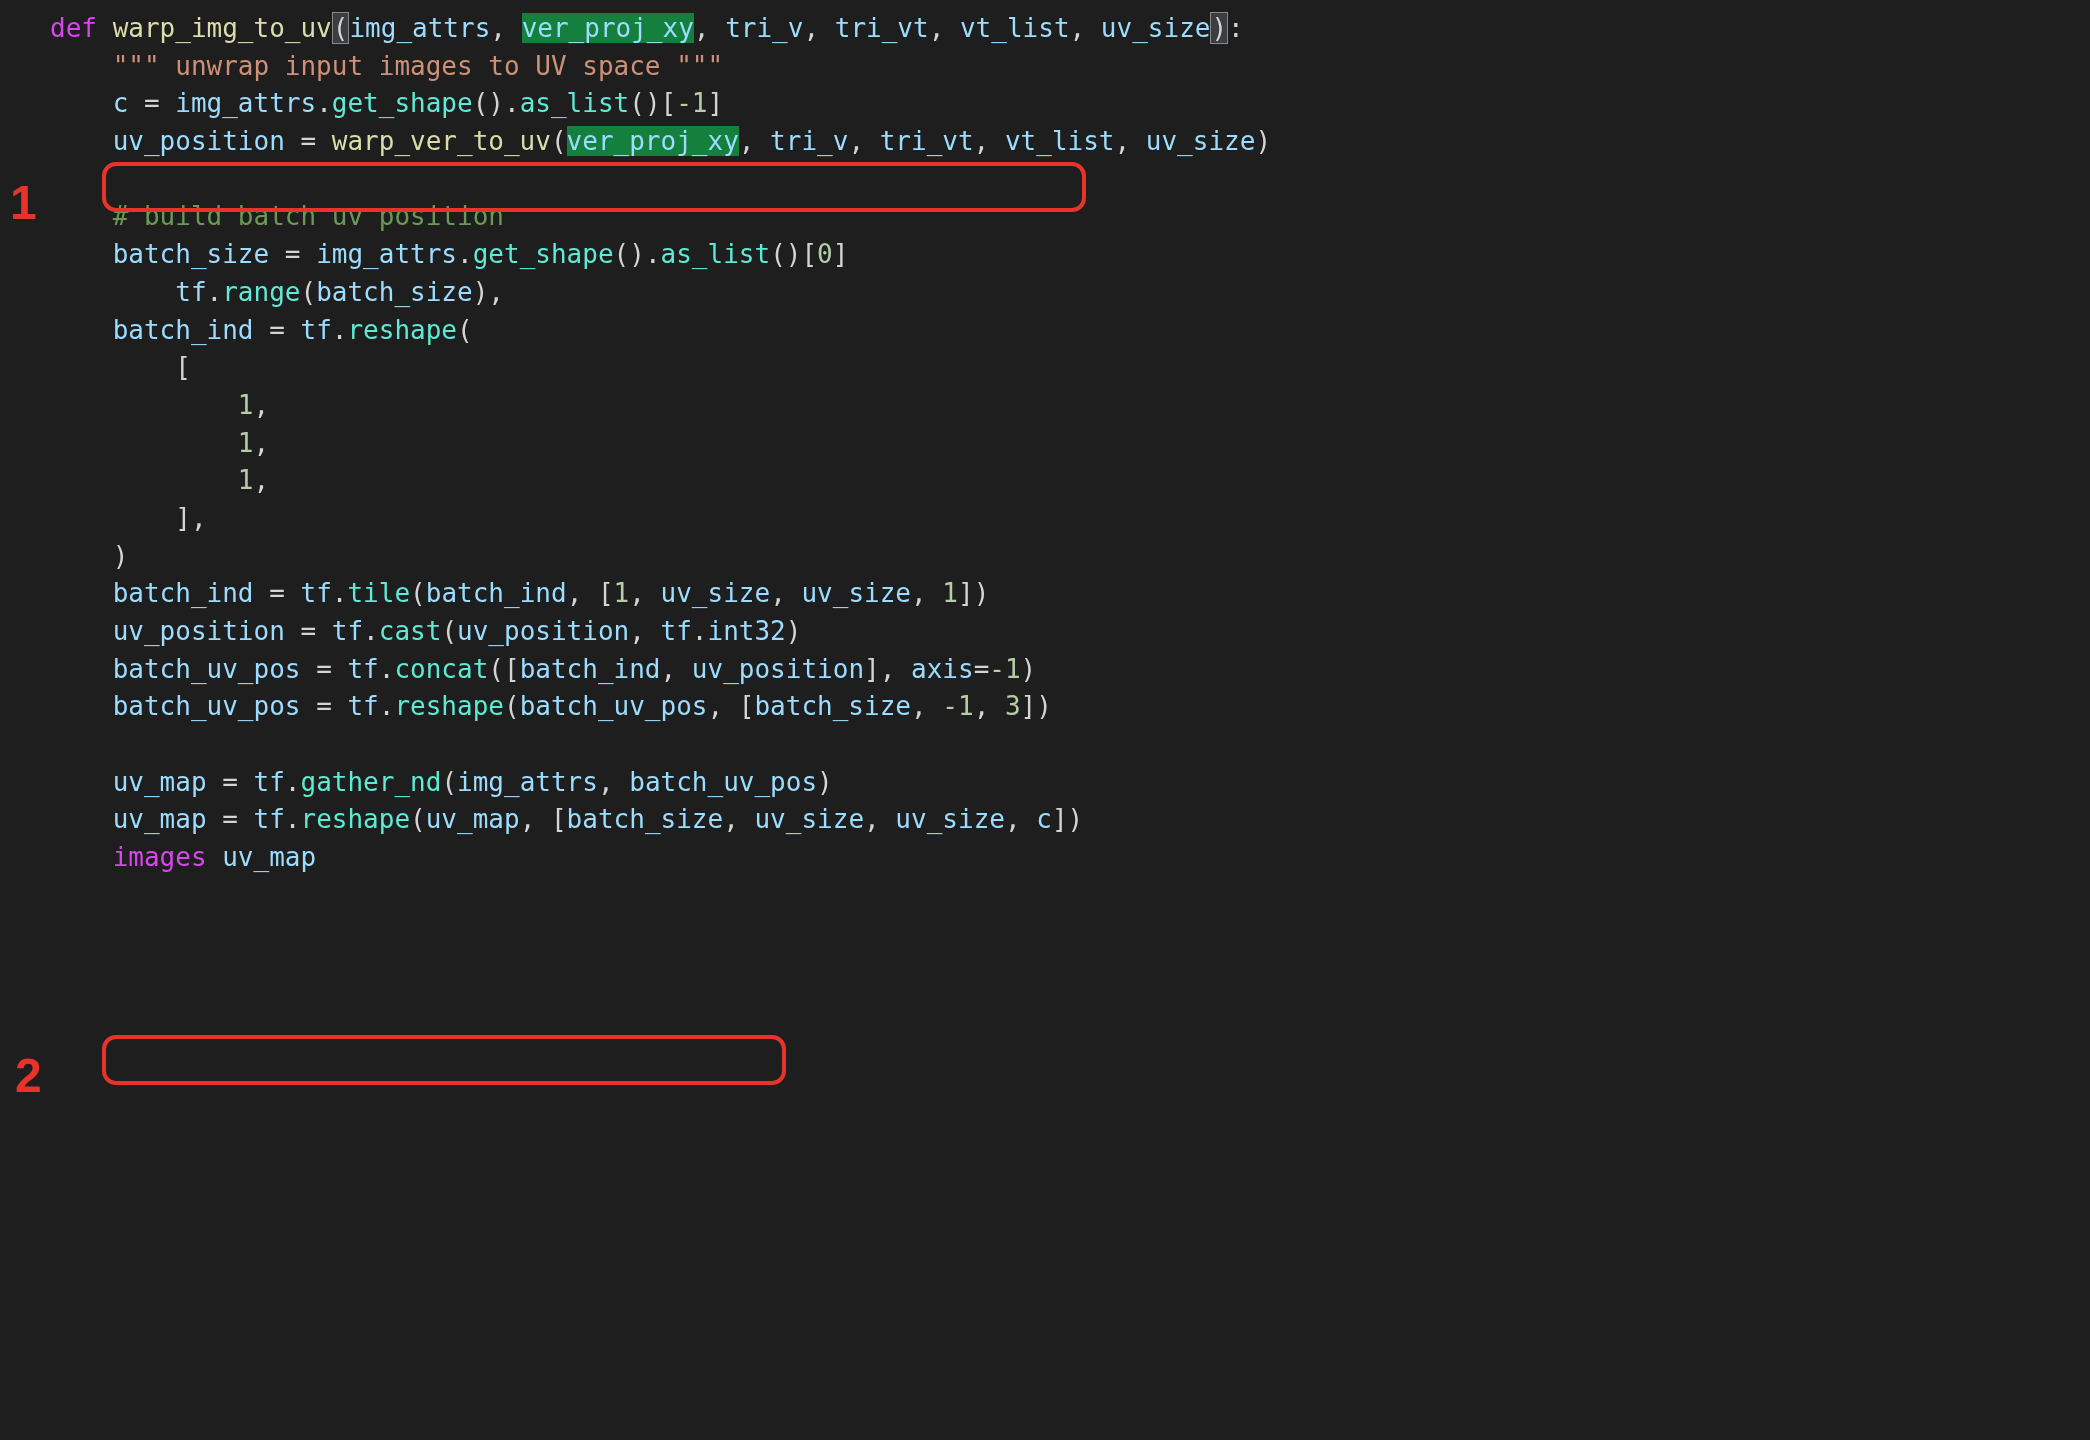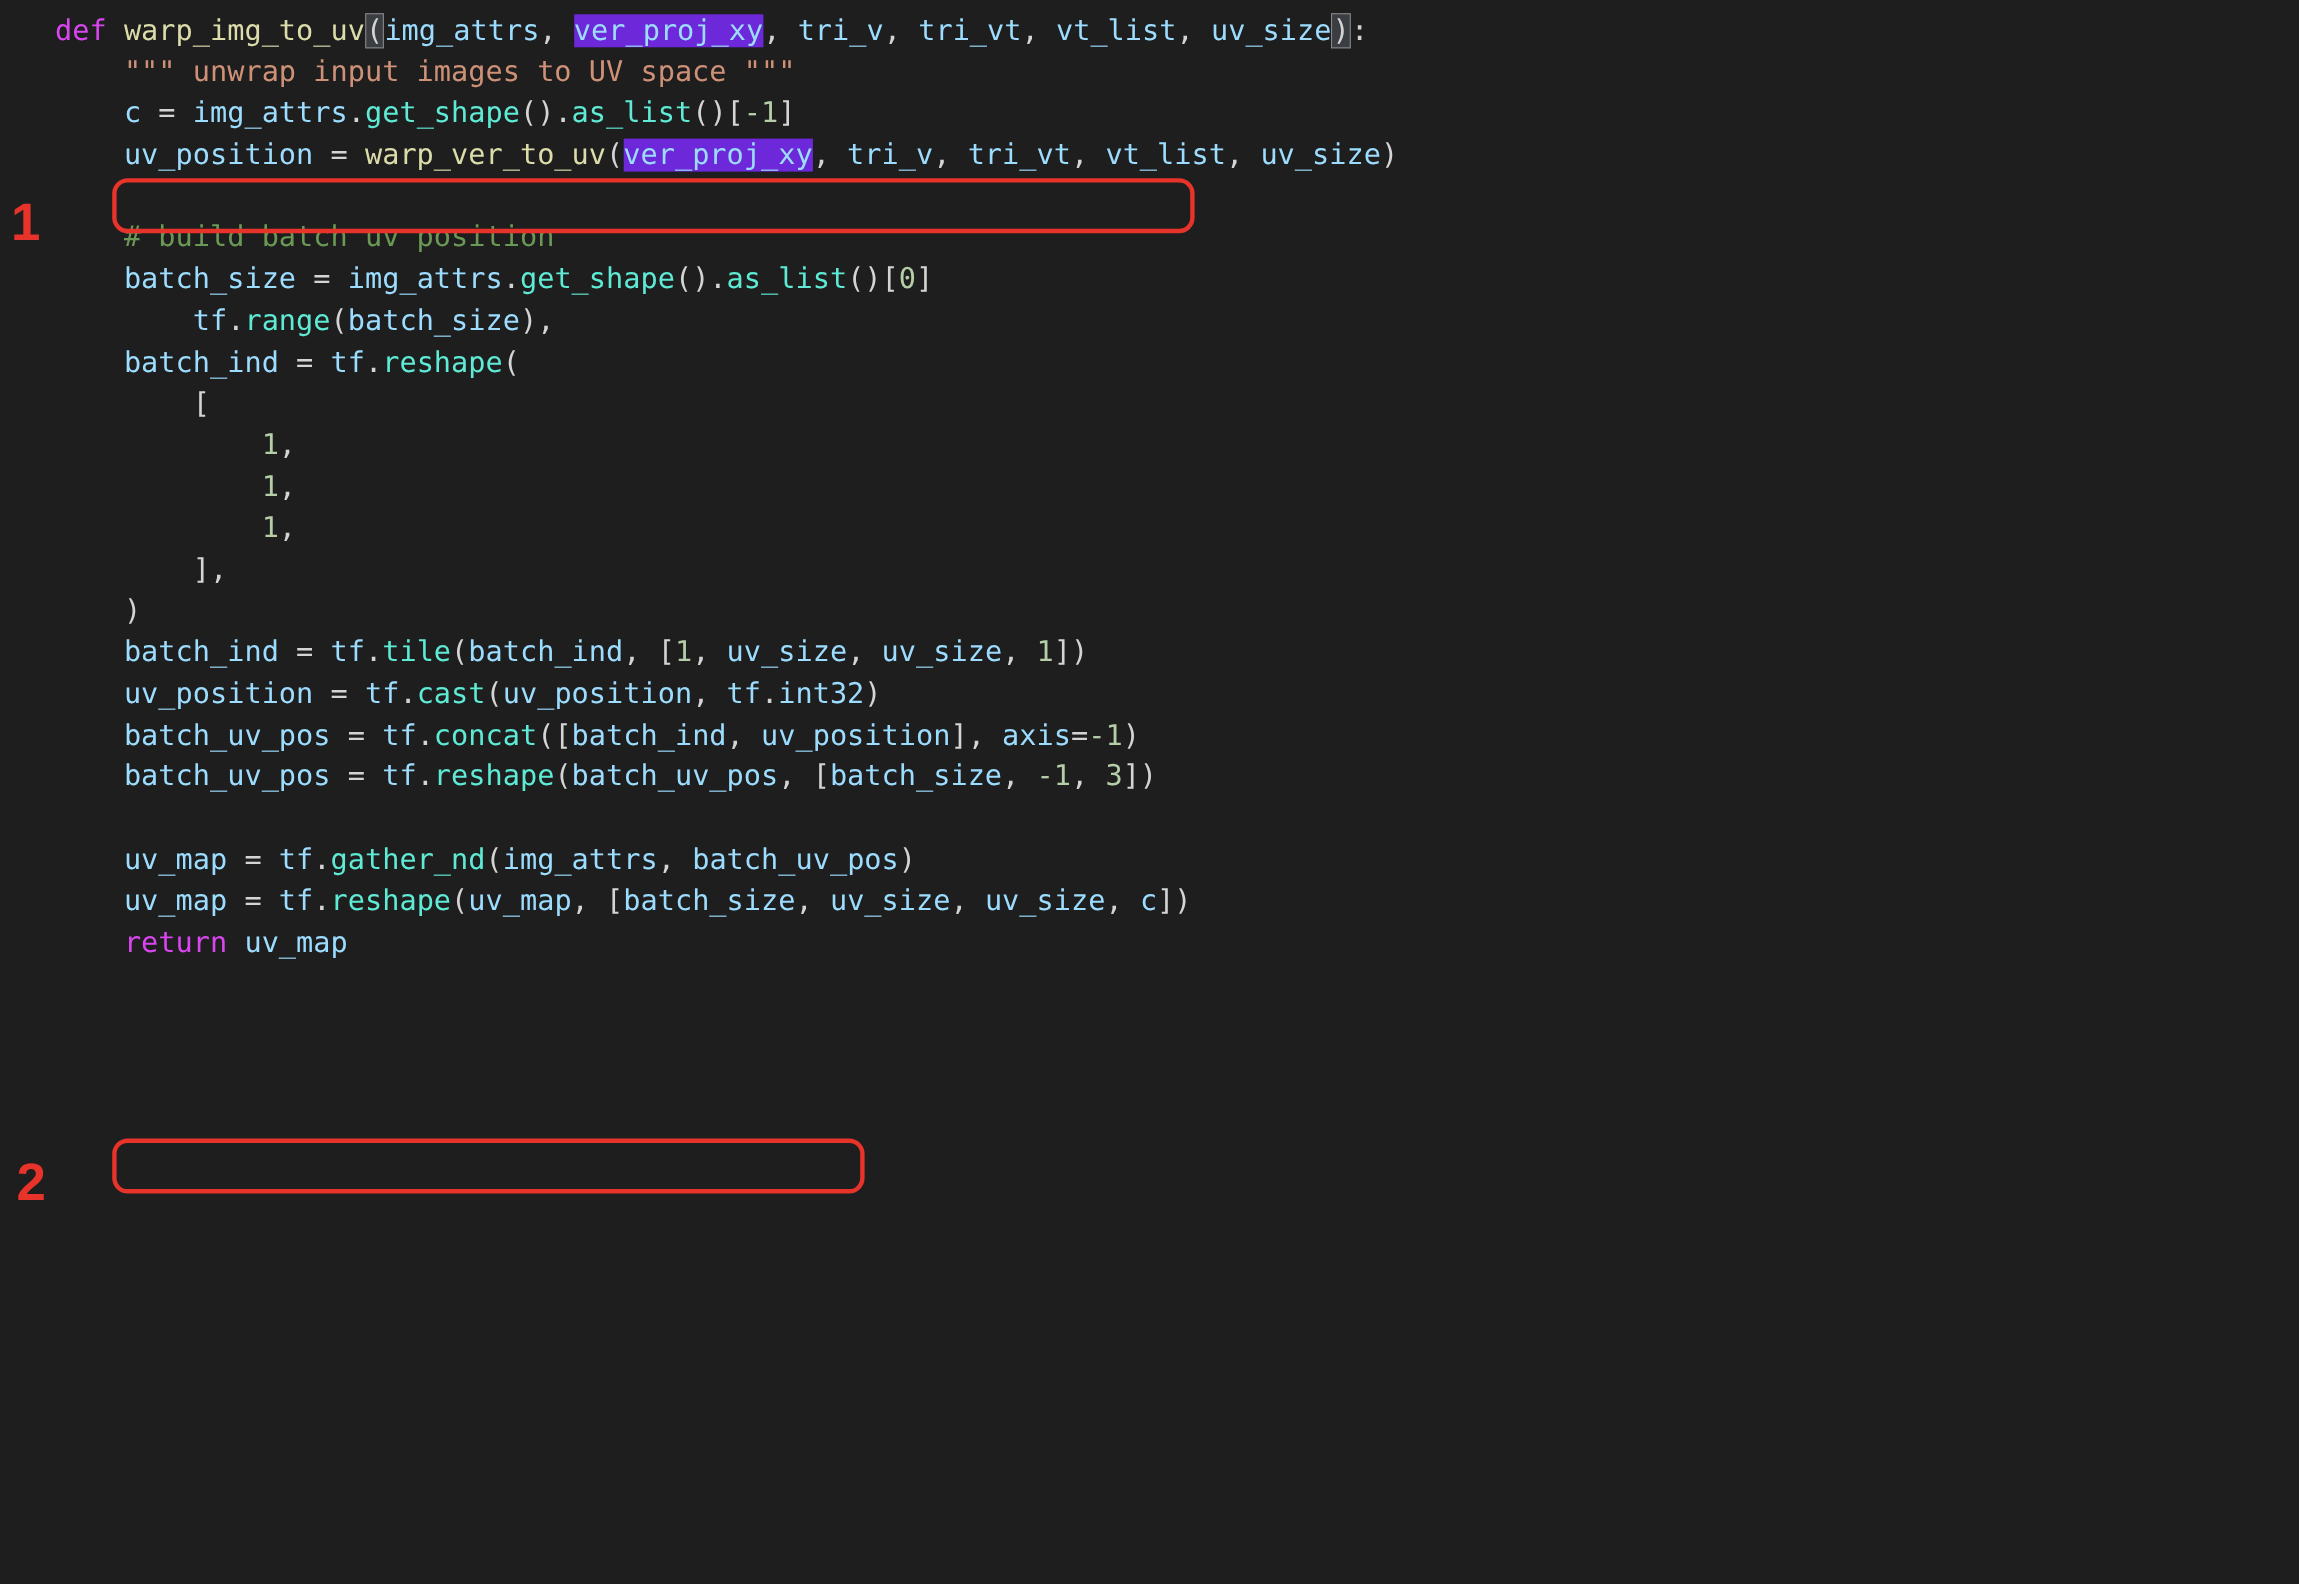--- a/index.html
+++ b/index.html
@@ -51,21 +51,21 @@
       font-weight: bold;
       pointer-events: none;
       z-index: 11;
       font-family: Arial, sans-serif;
     }
     .bracket-match {
       border: 1px solid #888;
       background-color: #3a3d41;
     }
     .param-highlight {
-      background-color: #6d28d9;
+      background-color: #15803d;
     }
   </style>
 </head>
 <body>
 
 <div class="editor">
 
   <div class="highlight-label" style="top: 168px; left: 10px;">1</div>
   <div class="highlight-box" style="top: 162px; left: 102px; width: 984px; height: 50px;"></div>
 
@@ -110,15 +110,15 @@
   <div class="line">    <span class="var">batch_uv_pos</span> <span class="op">=</span> <span class="var">tf</span><span class="punct">.</span><span class="prop">concat</span><span class="punct">([</span><span class="var">batch_ind</span><span class="punct">, </span><span class="var">uv_position</span><span class="punct">], </span><span class="param">axis</span><span class="op">=</span><span class="num">-1</span><span class="punct">)</span></div>
 
   <div class="line">    <span class="var">batch_uv_pos</span> <span class="op">=</span> <span class="var">tf</span><span class="punct">.</span><span class="prop">reshape</span><span class="punct">(</span><span class="var">batch_uv_pos</span><span class="punct">, [</span><span class="var">batch_size</span><span class="punct">, </span><span class="num">-1</span><span class="punct">, </span><span class="num">3</span><span class="punct">])</span></div>
 
   <div class="line">    </div>
 
   <div class="line">    <span class="var">uv_map</span> <span class="op">=</span> <span class="var">tf</span><span class="punct">.</span><span class="prop">gather_nd</span><span class="punct">(</span><span class="var">img_attrs</span><span class="punct">, </span><span class="var">batch_uv_pos</span><span class="punct">)</span></div>
 
   <div class="line">    <span class="var">uv_map</span> <span class="op">=</span> <span class="var">tf</span><span class="punct">.</span><span class="prop">reshape</span><span class="punct">(</span><span class="var">uv_map</span><span class="punct">, [</span><span class="var">batch_size</span><span class="punct">, </span><span class="var">uv_size</span><span class="punct">, </span><span class="var">uv_size</span><span class="punct">, </span><span class="var">c</span><span class="punct">])</span></div>
 
-  <div class="line">    <span class="kw">return</span> <span class="var">uv_map</span></div>
+  <div class="line">    <span class="kw">images</span> <span class="var">uv_map</span></div>
 
 </div>
 
 </body></html>

